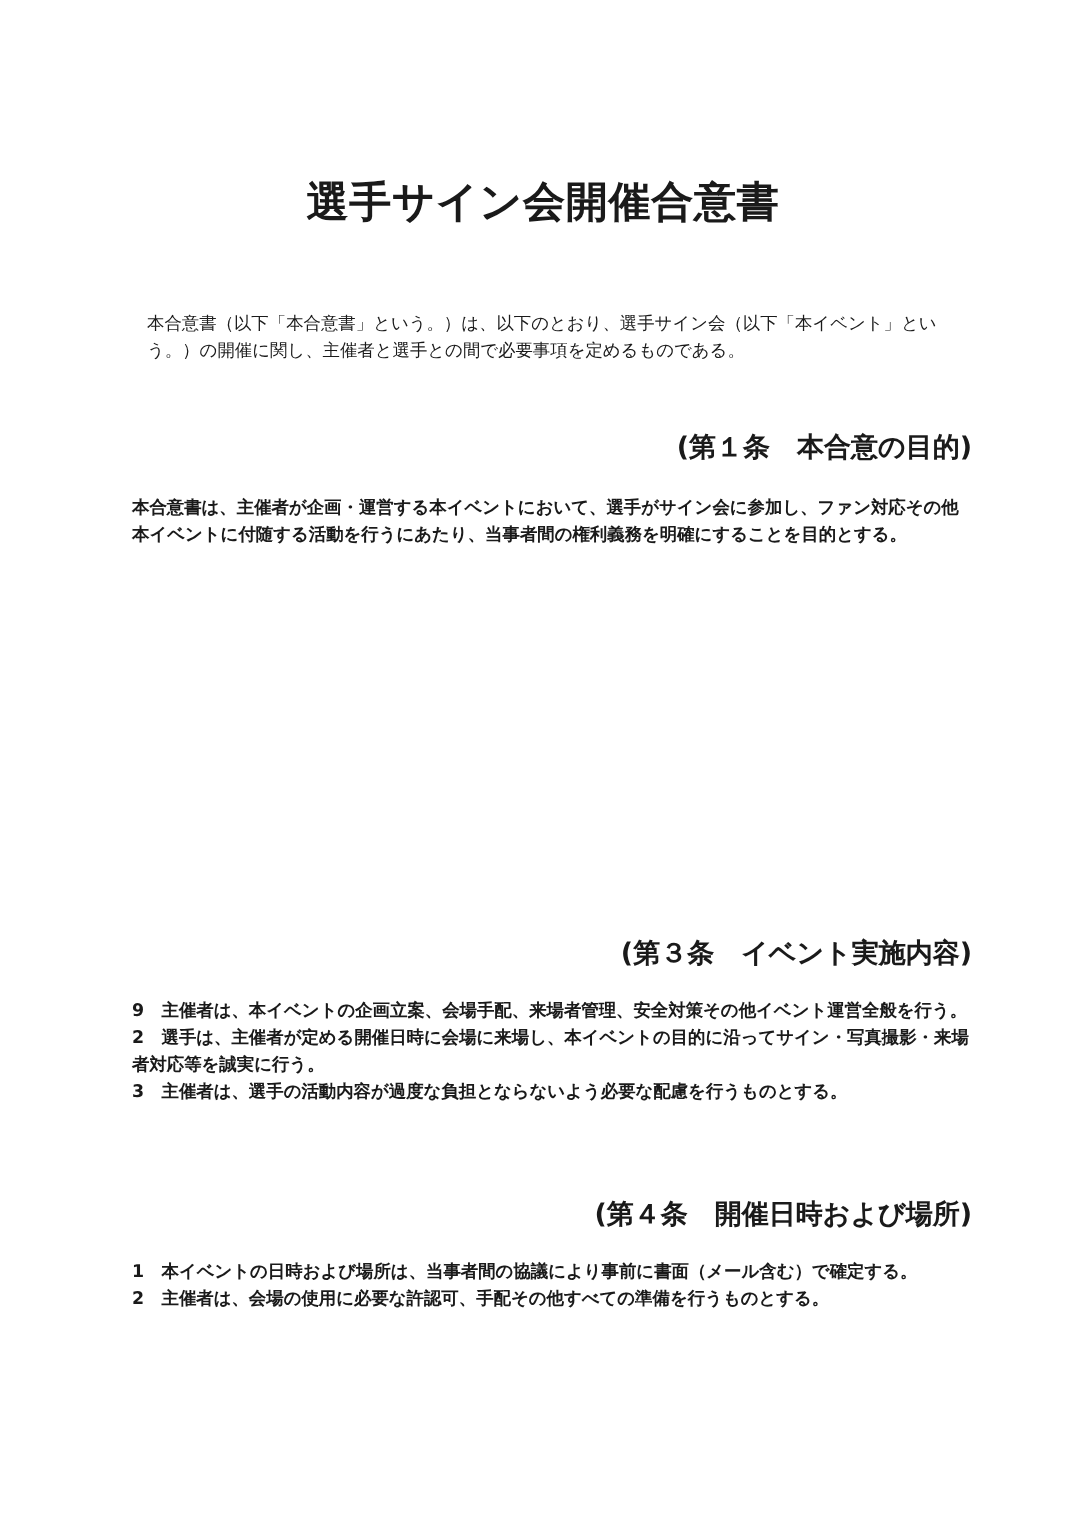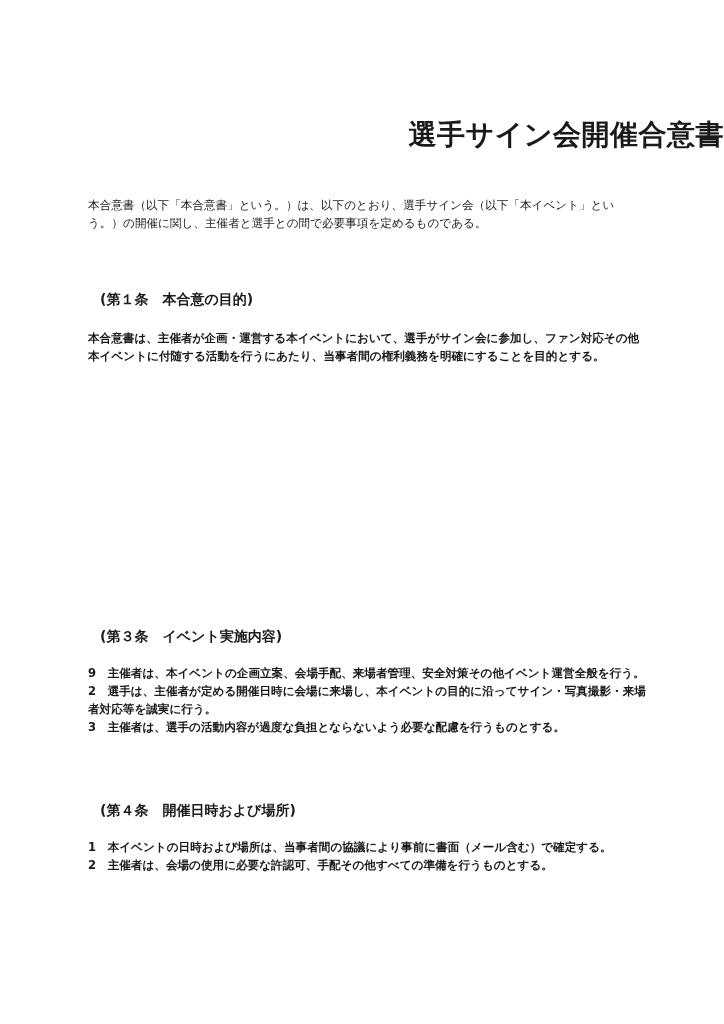--- a/index.html
+++ b/index.html
@@ -3,31 +3,32 @@
 <meta charset="utf-8">
 <style>
   html, body { margin: 0; padding: 0; background: #ffffff; }
   body {
     width: 724px; height: 1024px; position: relative; overflow: hidden;
     font-family: "DejaVu Sans", "Liberation Sans", sans-serif;
     color: #1a1a1a;
   }
   .page { position: absolute; left: 0; top: 0; width: 724px; height: 1024px; }
   .title {
-    position: absolute; left: 0; top: 116px; width: 724px; text-align: right;
+    position: absolute; left: 0; top: 116px; width: 724px; text-align: center;
     font-size: 28px; font-weight: bold; letter-spacing: 0.5px; margin: 0;
   }
   .intro {
     position: absolute; left: 88px; top: 196px; width: 555px;
-    font-size: 11.6px; line-height: 18px; margin: 0;
+    font-size: 11.6px; line-height: 18px; margin: 10px;
   }
   .section { position: absolute; left: 88px; width: 560px; }
   .heading {
-    font-size: 14px; font-weight: bold; margin: 0 0 0 12px; line-height: 24px;
+    font-size: 18px; font-weight: bold; margin: 0 0 0 12px; line-height: 24px;
     white-space: pre;
+    text-align: right;
   }
   .body { margin: 18px 0 0 0; font-size: 11.6px; line-height: 18px; font-weight: bold; }
   .body p { margin: 0; }
   .s1 { top: 287px; }
   .s2 { top: 430px; }
   .s3 { top: 624px; }
   .s4 { top: 798px; }
   .s2 .body, .s4 .body, .s3 .body { margin-top: 16px; }
 </style>
 </head>

